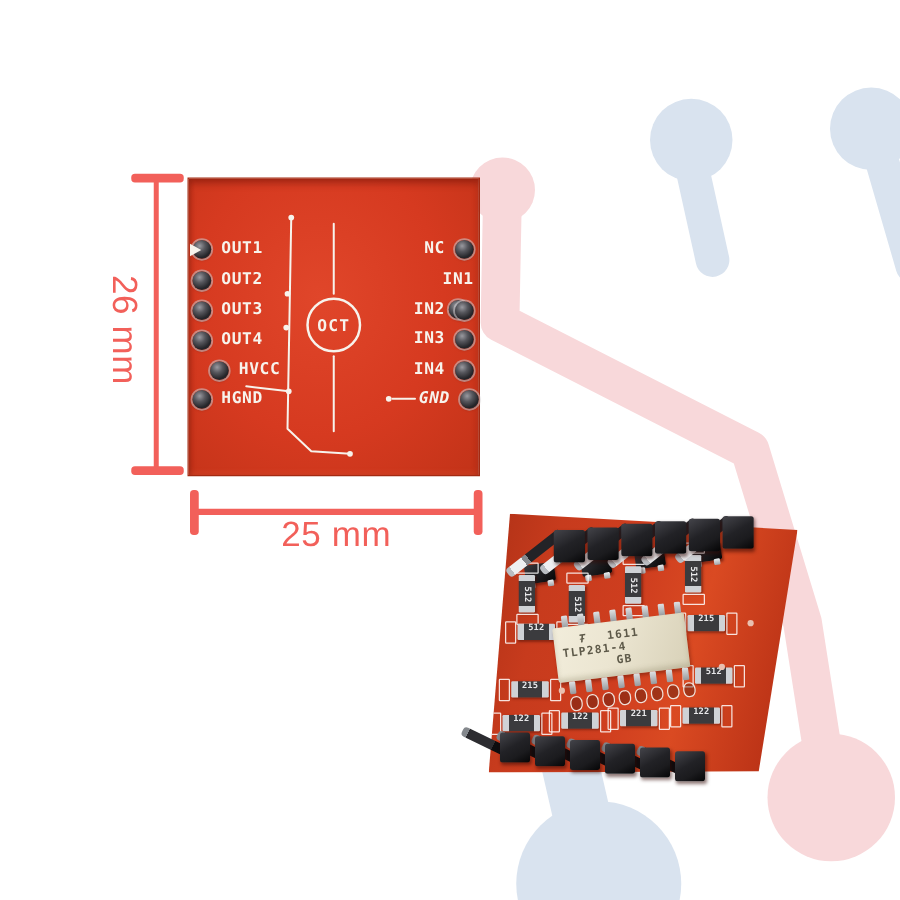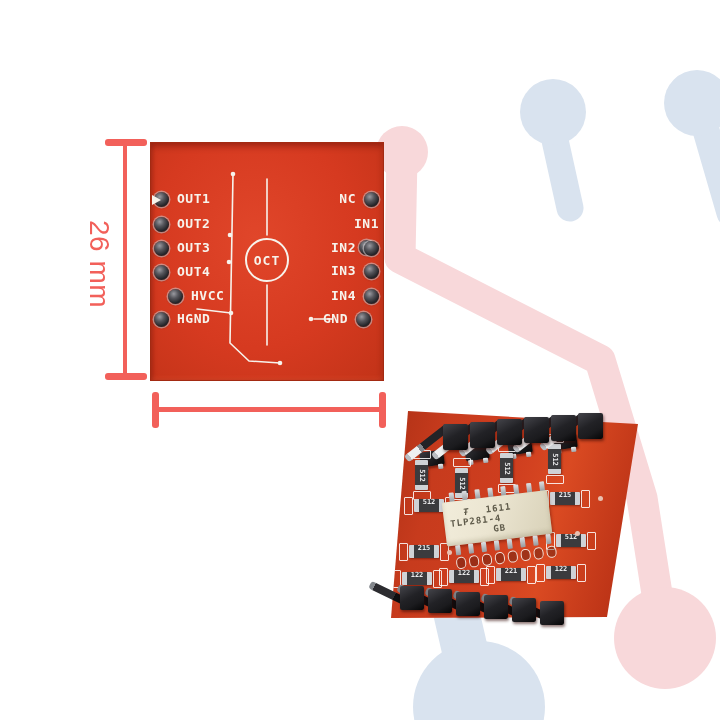--- a/index.html
+++ b/index.html
@@ -106,20 +106,21 @@
 
   <div class="abs dim" style="left:123px;top:141px;width:4px;height:238px;"></div>
   <div class="abs dim" style="left:105px;top:139px;width:42px;height:7px;"></div>
   <div class="abs dim" style="left:105px;top:373px;width:42px;height:7px;"></div>
   <div class="abs dim-label" style="left:70px;top:212px;width:58px;height:104px;display:flex;align-items:center;justify-content:center;">
     <span style="white-space:nowrap;transform:rotate(90deg);">26 mm</span>
   </div>
   <div class="abs dim" style="left:155px;top:407px;width:228px;height:5px;"></div>
   <div class="abs dim" style="left:152px;top:392px;width:7px;height:36px;"></div>
   <div class="abs dim" style="left:379px;top:392px;width:7px;height:36px;"></div>
+  <div class="abs dim-label" style="left:155px;top:412px;width:228px;text-align:center;">25 mm</div>
 
   <div id="pcb">
 
     <svg class="abs" width="232" height="237" style="left:0;top:0;">
       <g stroke="#f7f3ec" stroke-width="1.6" fill="none" stroke-linejoin="round" stroke-linecap="round">
         <path d="M82,31 L79,200 L98,218 L129,220"></path>
         <path d="M46,166 L80,170"></path>
         <path d="M116,36 L116,92"></path>
         <path d="M116,142 L116,202"></path>
         <circle cx="116" cy="117" r="21" stroke-width="2"></circle>
@@ -176,21 +177,21 @@
       <span class="pad"></span>
     </div>
     <div class="prow" style="right:4px;top:120px;justify-content:center;">
       <span class="lbl silk">IN3</span>
       <span class="pad"></span>
     </div>
     <div class="prow" style="right:4px;top:145px;">
       <span class="lbl silk">IN4</span>
       <span class="pad"></span>
     </div>
-    <div class="prow" style="right:12px;top:168px;">
+    <div class="prow" style="right:0;top:168px;font-style:italic;">
       <span class="lbl silk">GND</span>
       <span class="pad"></span>
     </div>
   </div>
 
   <div id="board3d">
     <div id="bface">
 
       <div class="sot" style="left:35px;top:68px;"></div>
       <div class="sot" style="left:80px;top:62px;"></div>

